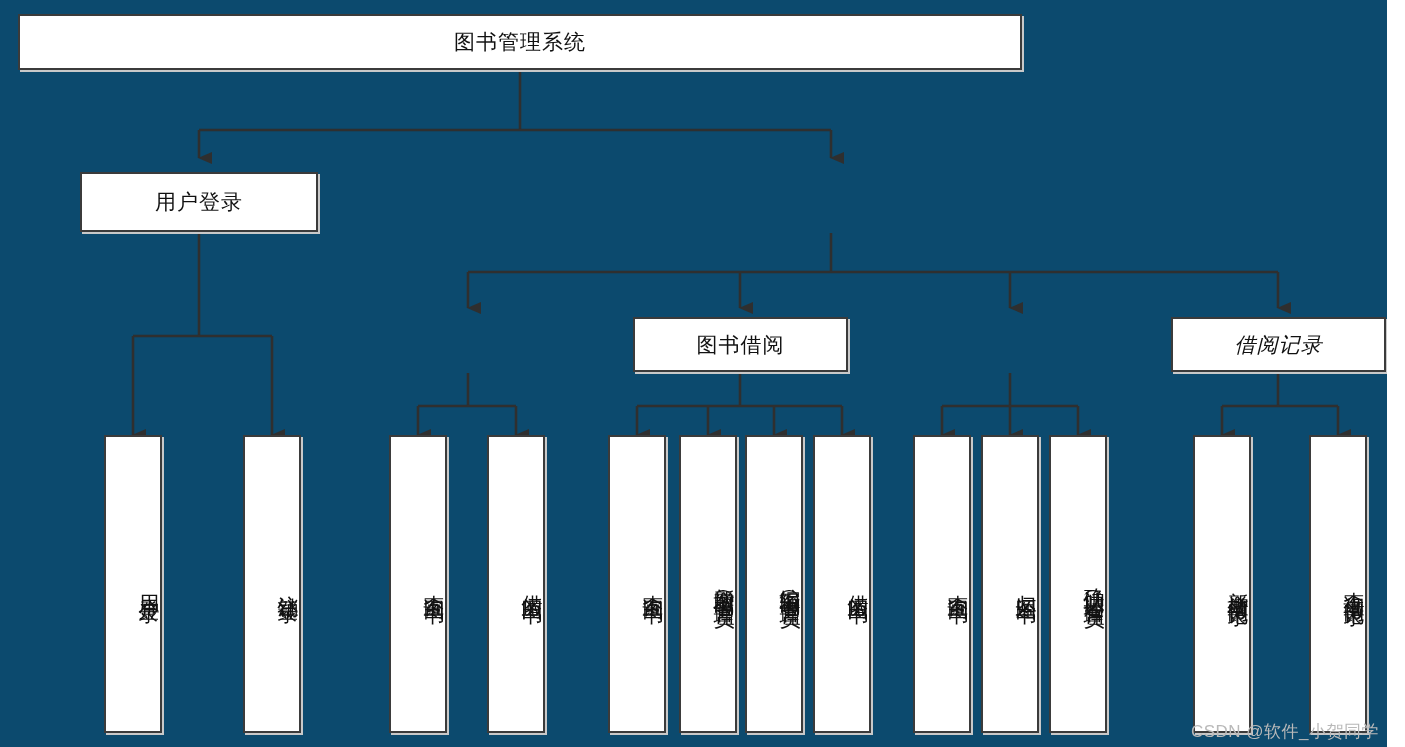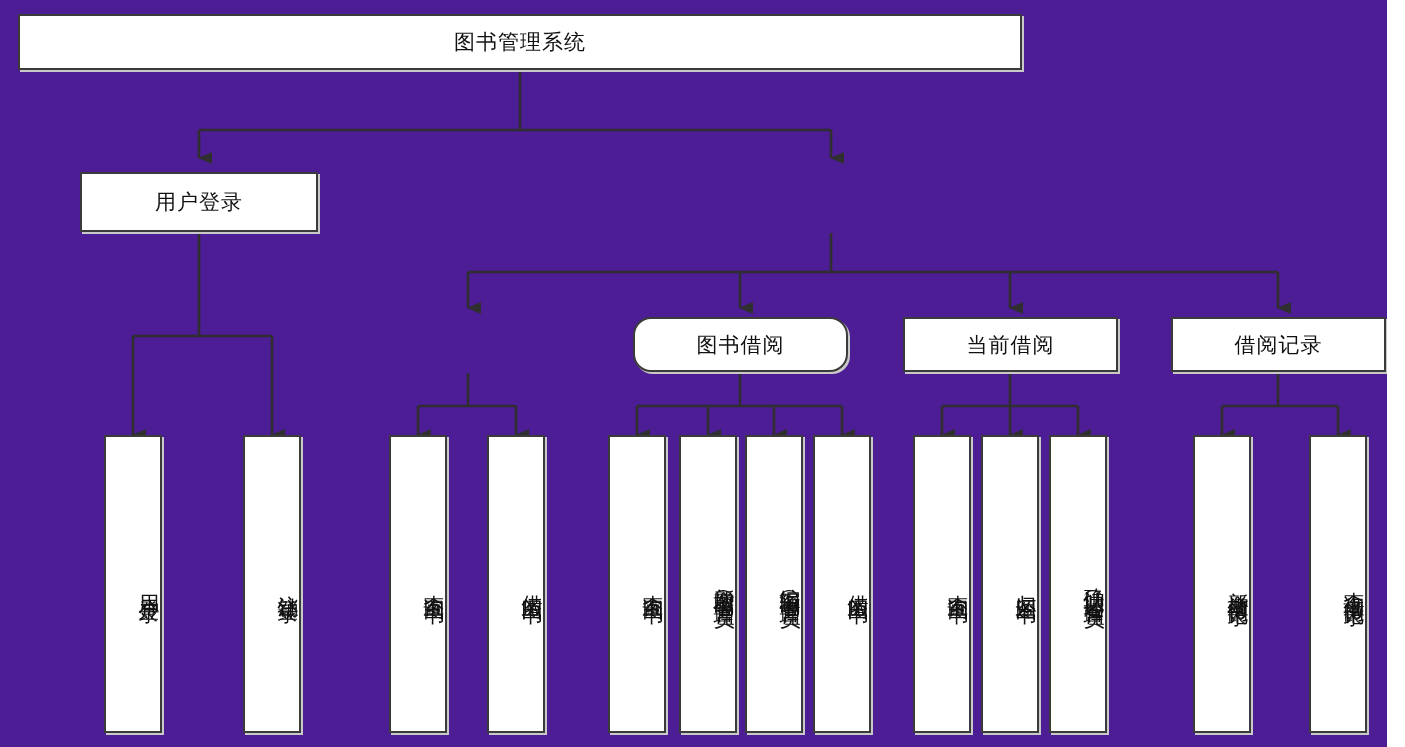--- a/index.html
+++ b/index.html
@@ -7,21 +7,21 @@
     padding: 0;
     background: #ffffff;
   }
   body {
     font-family: "Liberation Sans", "DejaVu Sans", sans-serif;
   }
   #canvas {
     position: relative;
     width: 1387px;
     height: 747px;
-    background: #4c1d95;
+    background: #0c4a6e;
     overflow: hidden;
   }
   #wires {
     position: absolute;
     left: 0;
     top: 0;
     width: 1405px;
     height: 747px;
     pointer-events: none;
   }
@@ -128,29 +128,26 @@
   <div class="node horiz" style="left:18px; top:14px; width:1004px; height:56px;">
     <span>图书管理系统</span>
   </div>
 
   <div class="node horiz" style="left:80px; top:172px; width:238px; height:60px;">
     <span>用户登录</span>
   </div>
 
 
 
-  <div class="node horiz" style="left:633px; top:317px; width:215px; height:55px;border-radius:18px;">
+  <div class="node horiz" style="left:633px; top:317px; width:215px; height:55px;">
     <span>图书借阅</span>
   </div>
 
-  <div class="node horiz" style="left:903px; top:317px; width:215px; height:55px;">
-    <span>当前借阅</span>
-  </div>
 
-  <div class="node horiz" style="left:1171px; top:317px; width:215px; height:55px;">
+  <div class="node horiz" style="left:1171px; top:317px; width:215px; height:55px;font-style:italic;">
     <span>借阅记录</span>
   </div>
 
   <div class="node vert" style="left:104px; top:435px; width:58px; height:298px;">
     <span class="vtext">用户登录</span>
   </div>
   <div class="node vert" style="left:243px; top:435px; width:58px; height:298px;">
     <span class="vtext">注销登录</span>
   </div>
 
@@ -184,14 +181,15 @@
     <span class="vtext">确认归还（管理员）</span>
   </div>
 
   <div class="node vert" style="left:1193px; top:435px; width:58px; height:298px;">
     <span class="vtext">新增借阅记录</span>
   </div>
   <div class="node vert" style="left:1309px; top:435px; width:58px; height:298px;">
     <span class="vtext">查询借阅记录</span>
   </div>
 
+  <div class="watermark">CSDN @软件_小贺同学</div>
 
 </div>
 
 </body></html>

